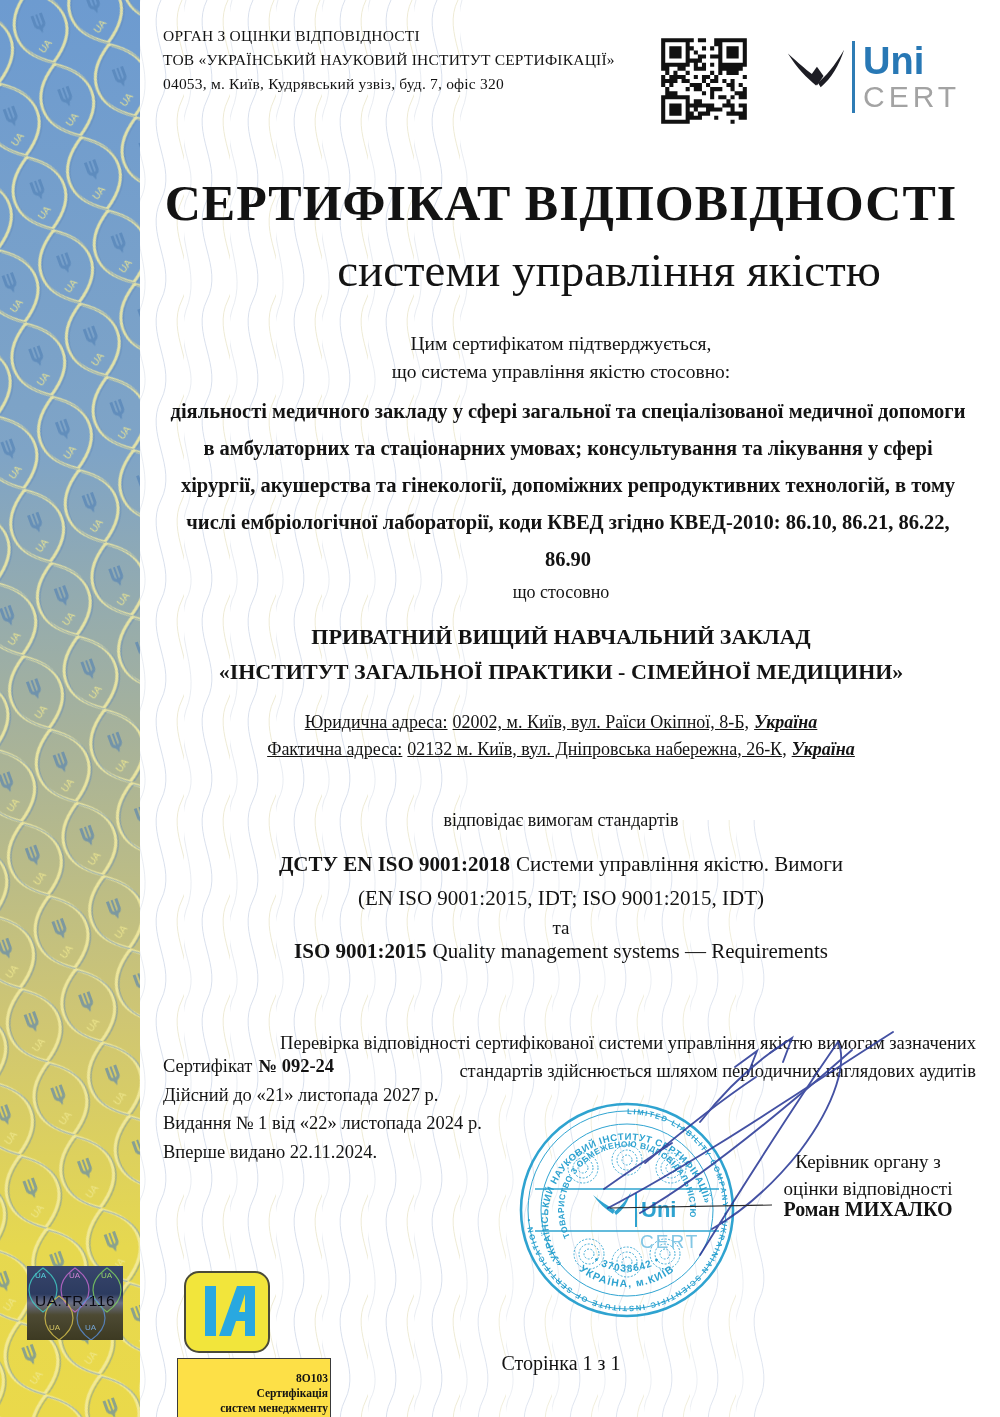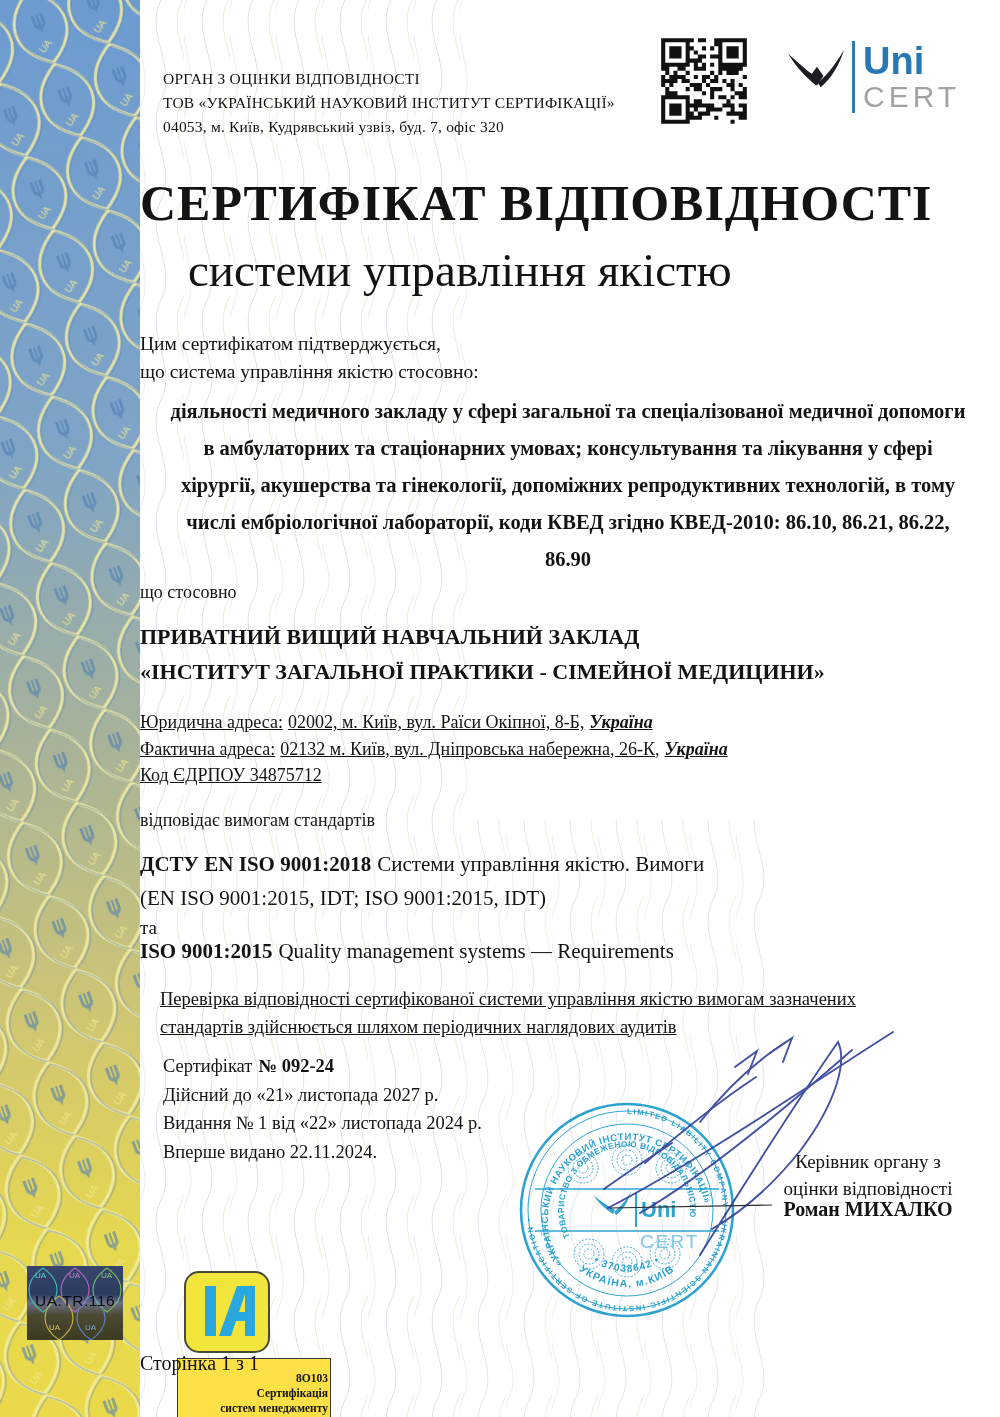--- a/index.html
+++ b/index.html
@@ -4,49 +4,49 @@
 <style>
   html,body{margin:0;padding:0;background:#ffffff;}
   .page{position:relative;width:1000px;height:1417px;margin:0 auto;background:#fff;overflow:hidden;
         font-family:"Liberation Serif",serif;color:#131313;}
   .abs{position:absolute;}
   
   .strip{left:0;top:0;width:140px;height:1417px;z-index:1;}
   
   .waves{left:0;top:0;width:1000px;height:1417px;z-index:0;pointer-events:none;}
   
-  .hdr{left:163px;top:24px;width:520px;font-size:15.5px;line-height:24px;letter-spacing:.2px;margin-top:43px;}
+  .hdr{left:163px;top:24px;width:520px;font-size:15.5px;line-height:24px;letter-spacing:.2px;}
   .qr{left:653px;top:30px;width:102px;height:102px;}
   .unicert{left:786px;top:34px;width:196px;height:86px;display:flex;align-items:center;z-index:2;}
   .unicert .bar{width:3px;height:72px;background:#2e7cb5;margin:0 8px 0 6px;}
   .unicert .stack{display:flex;flex-direction:column;line-height:1;}
   .uni-txt{font-family:"Liberation Sans",sans-serif;font-weight:bold;font-size:38px;color:#2878b5;}
   .cert-txt{font-family:"Liberation Sans",sans-serif;font-weight:400;font-size:30px;color:#a3a3a3;letter-spacing:4px;margin-top:2px;}
   
-  .cc{left:140px;width:856px;z-index:2;}
+  .cc{left:133px;width:856px;text-align:center;z-index:2;}
   .title1{top:174px;font-size:50px;font-weight:bold;letter-spacing:1px;}
   .title2{top:243px;font-size:47px;padding-left:48px;}
   .intro{top:330px;font-size:19.5px;line-height:28px;}
   .scope{top:393px;left:168px;width:800px;font-size:20.5px;font-weight:bold;line-height:37px;text-align:center;z-index:2;}
   .performs{top:582px;font-size:18px;}
   .org1{top:624px;font-size:22px;font-weight:bold;}
   .org2{top:659px;font-size:22px;font-weight:bold;}
   .addr{top:709px;font-size:18px;line-height:26.5px;}
   .addr .ln{text-decoration:underline;}
   .addr .lbl{margin-right:5px;}
   .addr .it{}
   .addr .cty{font-style:italic;font-weight:bold;margin-left:5px;}
   .conform{top:810px;font-size:18px;}
   .std1{top:852px;font-size:21px;}
   .std2{top:886px;font-size:21px;}
   .std3{top:917px;font-size:19px;}
   .std4{top:939px;font-size:21px;}
   .bold{font-weight:bold;}
   .gap{margin-right:6px;}
-  .surv{top:986px;left:160px;width:816px;font-size:18.5px;line-height:27.5px;text-align:left;z-index:2;text-decoration:underline;}
+  .surv{top:1030px;left:160px;width:816px;font-size:18.5px;line-height:27.5px;text-align:right;z-index:2;}
   .details{left:163px;top:1052px;font-size:18.5px;line-height:28.5px;z-index:2;}
   .role{left:762px;top:1148px;width:212px;text-align:center;font-size:19px;line-height:27px;z-index:4;}
   .sig-name{left:762px;top:1198px;width:212px;text-align:center;font-size:20px;font-weight:bold;z-index:4;}
   .stamp{left:513px;top:1096px;width:228px;height:228px;z-index:3;}
   .signature{left:0;top:0;width:1000px;height:1417px;z-index:5;pointer-events:none;}
   
   .holo{left:27px;top:1266px;width:96px;height:74px;z-index:2;overflow:hidden;
         background:linear-gradient(180deg,#38456b 0%,#2c3b60 38%,#6a6f86 50%,#4d4a33 66%,#3d3a22 100%);}
   .holo-txt{position:absolute;left:0;top:26px;width:100%;text-align:center;
         font-family:"Liberation Sans",sans-serif;font-size:15.5px;color:#0c0c14;letter-spacing:.5px;}
@@ -127,21 +127,20 @@
   <div class="abs scope">діяльності медичного закладу у сфері загальної та спеціалізованої медичної допомоги в амбулаторних та стаціонарних умовах; консультування та лікування у сфері хірургії, акушерства та гінекології, допоміжних репродуктивних технологій, в тому числі ембріологічної лабораторії, коди КВЕД згідно КВЕД-2010: 86.10, 86.21, 86.22, 86.90</div>
 
   <div class="abs cc performs">що стосовно</div>
 
   <div class="abs cc org1">ПРИВАТНИЙ ВИЩИЙ НАВЧАЛЬНИЙ ЗАКЛАД</div>
   <div class="abs cc org2">«ІНСТИТУТ ЗАГАЛЬНОЇ ПРАКТИКИ - СІМЕЙНОЇ МЕДИЦИНИ»</div>
 
   <div class="abs cc addr">
     <div><span class="ln"><span class="lbl">Юридична адреса:</span><span class="it">02002, м. Київ, вул. Раїси Окіпної, 8-Б,</span><span class="cty">Україна</span></span></div>
     <div><span class="ln"><span class="lbl">Фактична адреса:</span><span class="it">02132 м. Київ, вул. Дніпровська набережна, 26-К,</span><span class="cty">Україна</span></span></div>
-    <div><span class="ln it">Код ЄДРПОУ 34875712</span></div>
   </div>
 
   <div class="abs cc conform">відповідає вимогам стандартів</div>
 
   <div class="abs cc std1">
     <span class="bold gap">ДСТУ EN ISO 9001:2018</span><span>Системи управління якістю. Вимоги</span>
   </div>
   <div class="abs cc std2">(EN ISO 9001:2015, IDT; ISO 9001:2015, IDT)</div>
   <div class="abs cc std3">та</div>
   <div class="abs cc std4">

